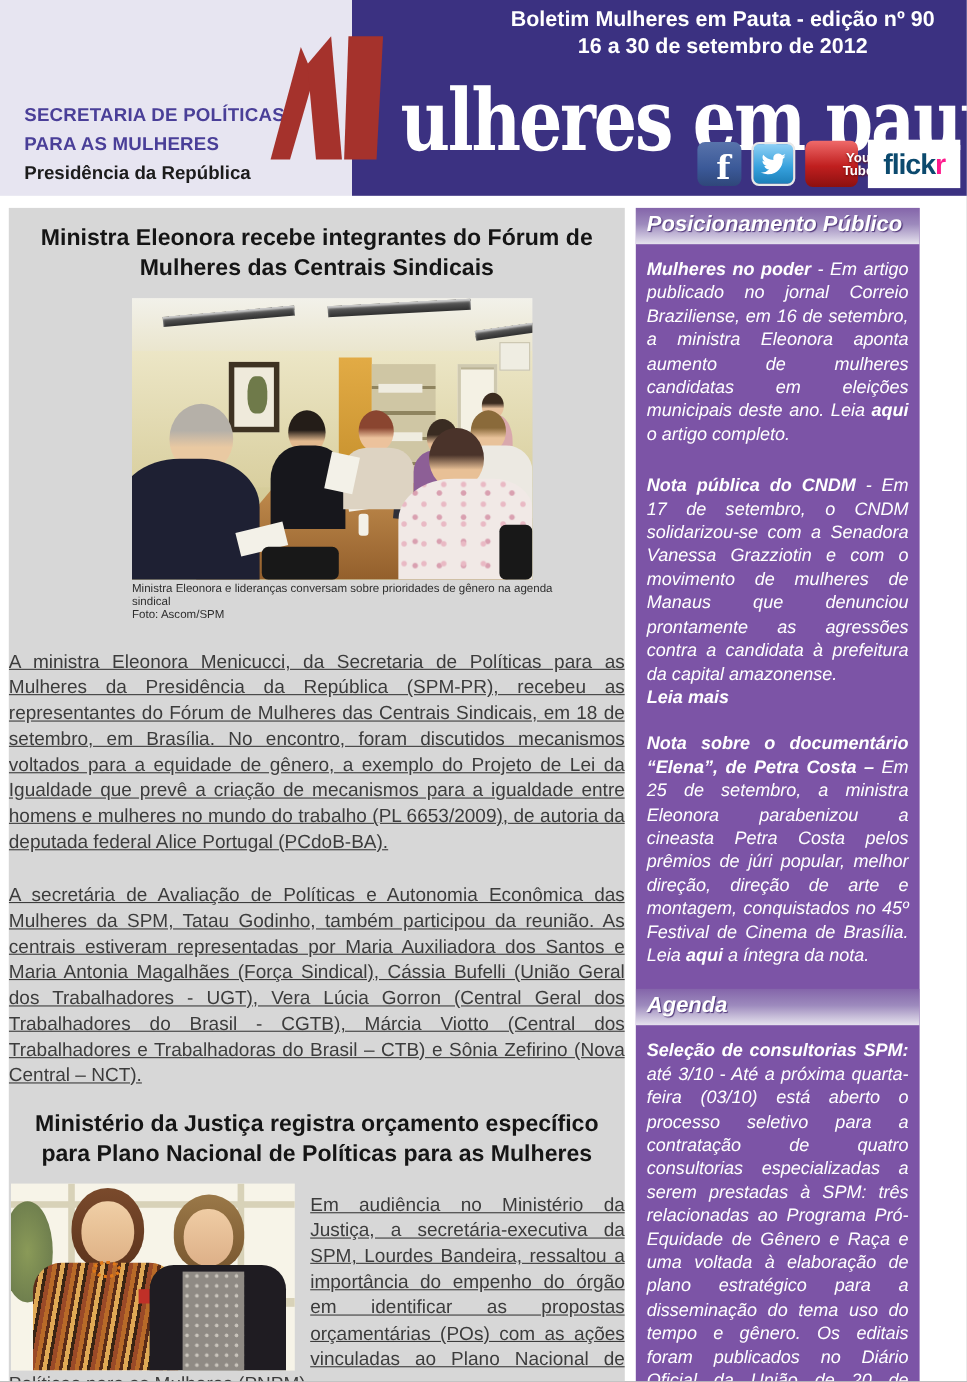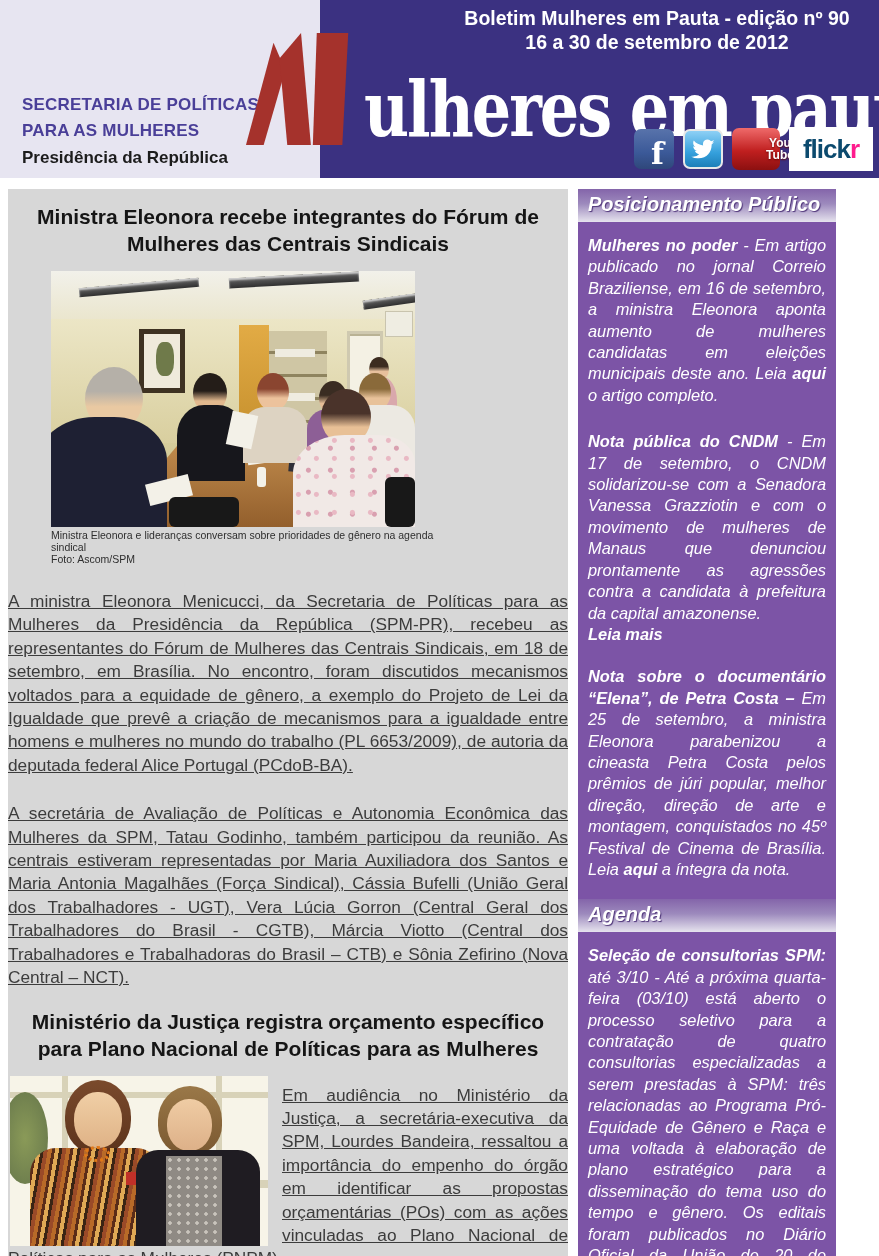--- a/index.html
+++ b/index.html
@@ -27,21 +27,21 @@
   .ic-fl .fl-b { color:#0c4a6e; } .ic-fl .fl-p { color:#ff1b8d; }
 
   
   .main { position:absolute; left:8px; top:189px; width:560px; height:1067px; background:#d7d7d7; overflow:hidden; }
   .article-title { text-align:center; font-size:21px; line-height:27px; font-weight:bold; color:#151515; margin:14px 6px 0; }
   .photo-caption { font-size:10.5px; line-height:12px; color:#2e2e2e; margin-top:2px; }
   .bodytext { font-size:17.3px; line-height:23.4px; color:#3c3c3c; text-align:justify;text-decoration:underline; }
   .p-gap { margin-top:25px; }
 
   
-  .photo1-wrap { width:404px; margin:14px 0 0 43px; }
+  .photo1-wrap { width:404px; margin:14px 0 0 112px; }
   .photo1 { position:relative; width:364px; height:256px; overflow:hidden; background:linear-gradient(#f2f1ea, #e6dfbd 30%, #d8cf9e 62%, #c9bd88); }
   .ph { position:absolute; }
   .lamp { background:linear-gradient(#666, #2f2f2f); box-shadow:inset 0 2px 2px #cfcfcf; }
   .wallshade { left:0; top:48px; width:364px; height:124px; background:linear-gradient(#ece6c6, #d9cf9f); }
   .frame1 { left:88px; top:58px; width:46px; height:64px; background:#efeadb; border:5px solid #3e3222; }
   .frame1-inner { left:12px; top:8px; width:18px; height:34px; background:#6f7a4a; border-radius:40%; position:absolute; }
   .cabinet { left:188px; top:54px; width:30px; height:104px; background:linear-gradient(#e2ab45, #c8922f); }
   .shelf { left:218px; top:60px; width:58px; height:112px; background:repeating-linear-gradient(#cfc6a4 0 20px, #8f845f 20px 23px); }
   .stack { background:#efece0; height:8px; }
   .window1 { left:296px; top:60px; width:36px; height:64px; background:#f4f1e4; border:3px solid #cfc9b0; box-shadow:inset 0 20px 0 -18px #b9b294; }

